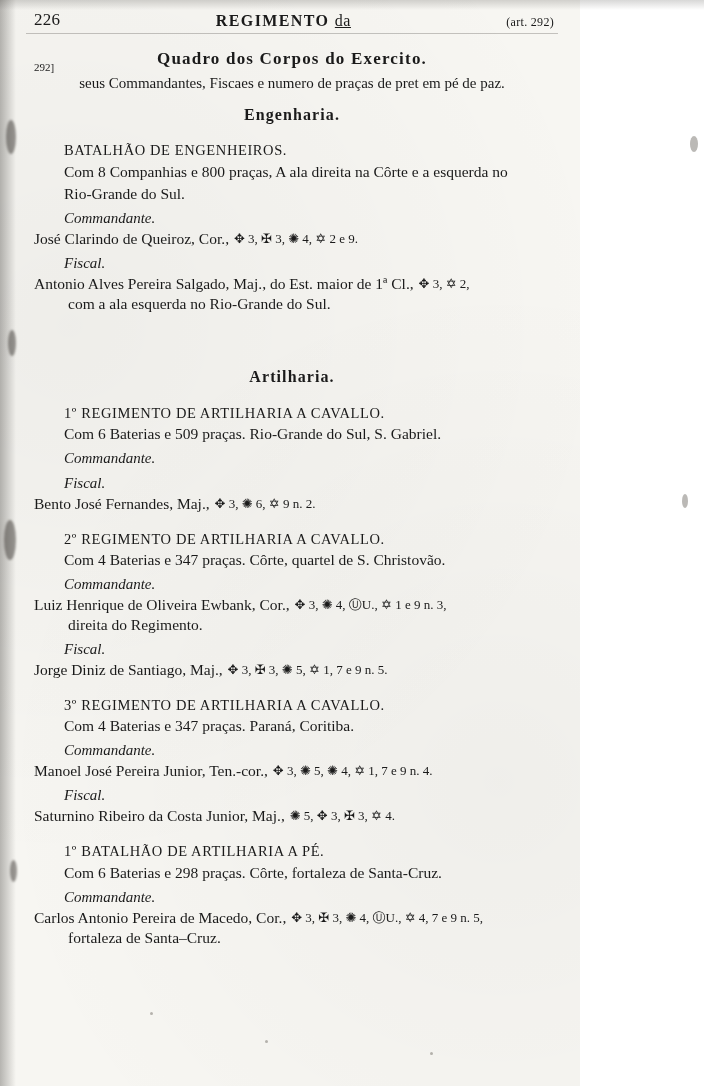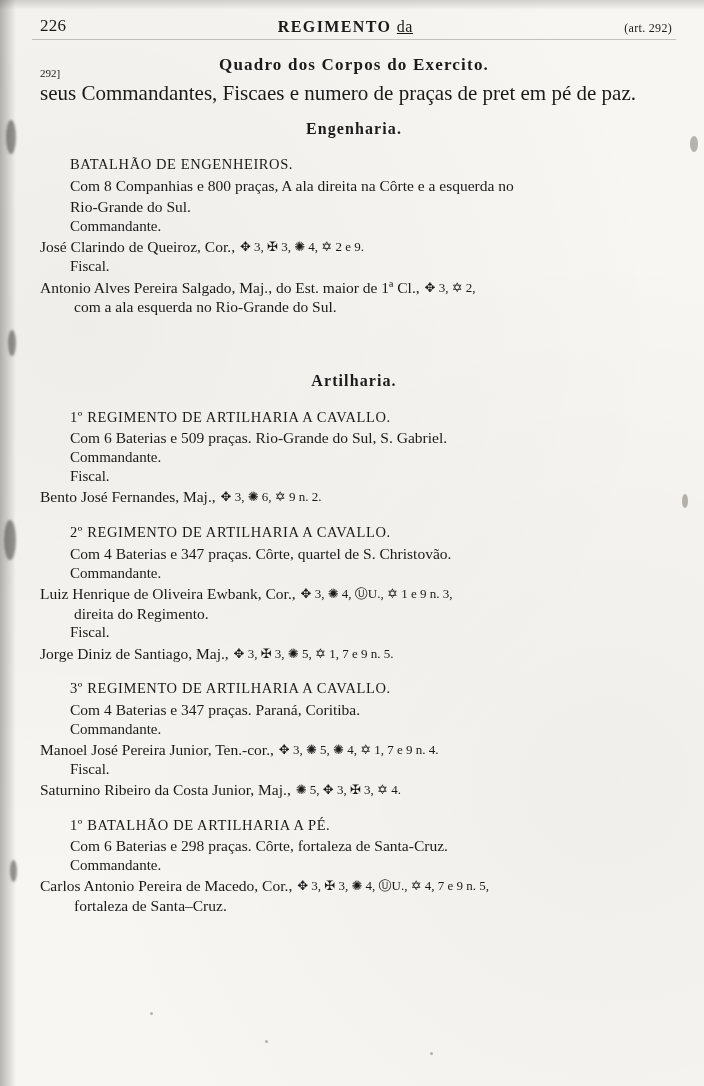--- a/index.html
+++ b/index.html
@@ -9,28 +9,28 @@
   }
   body {
     width: 704px;
     height: 1086px;
     overflow: hidden;
     font-family: "Liberation Serif", serif;
     color: #1a1a1a;
   }
   .page {
     position: relative;
-    width: 704px;
+    width: 580px;
     height: 1086px;
     background: #f7f6f2;
     background-image:
       radial-gradient(circle at 12% 30%, rgba(0,0,0,0.035) 0%, rgba(0,0,0,0) 60%),
       radial-gradient(circle at 86% 72%, rgba(0,0,0,0.03) 0%, rgba(0,0,0,0) 55%);
     box-sizing: border-box;
-    padding: 6px;
+    padding: 0;
   }
   
   .edge-left {
     position: absolute;
     left: 0; top: 0;
     width: 16px; height: 1086px;
     background: linear-gradient(to right, rgba(30,28,24,0.55), rgba(30,28,24,0.0));
     opacity: 0.55;
   }
   .edge-top {
@@ -102,22 +102,23 @@
     top: 12px;
     font-size: 11px;
   }
   .doc-title {
     display: inline-block;
     font-weight: bold;
     letter-spacing: 1.2px;
     font-size: 17px;
   }
   .subtitle {
+    text-align: center;
     margin-top: 4px;
-    font-size: 21px;
+    font-size: 15px;
   }
   .section-head {
     text-align: center;
     font-weight: bold;
     letter-spacing: 1.1px;
     font-size: 16px;
     margin-top: 12px;
   }
   .section-head.spaced {
     margin-top: 54px;
@@ -132,20 +133,22 @@
     font-size: 14.5px;
     letter-spacing: 0.6px;
     padding-left: 30px;
   }
   .unit-desc {
     padding-left: 30px;
     margin-top: 2px;
   }
   .role {
     padding-left: 30px;
+    font-style: italic;
+    margin-top: 5px;
     font-size: 15px;
   }
   .person {
     margin-top: 1px;
   }
   .person .cont {
     padding-left: 34px;
   }
   .sym {
     font-size: 13px;

